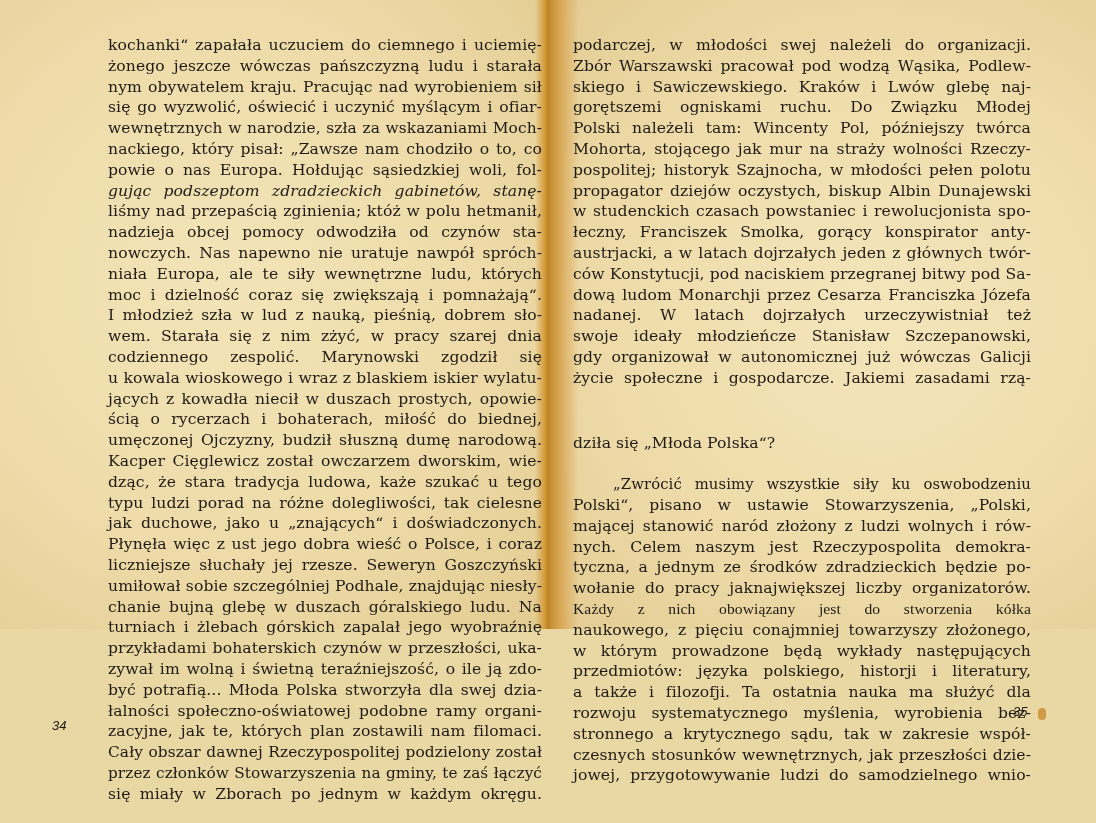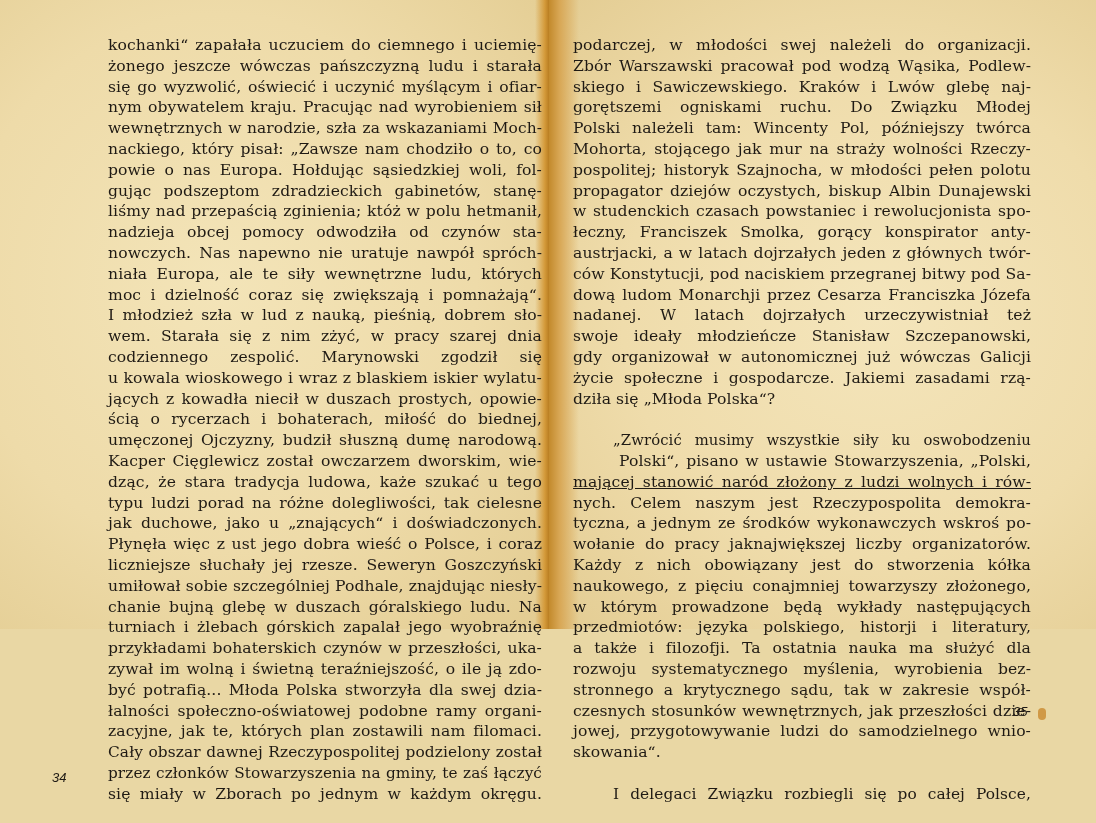--- a/index.html
+++ b/index.html
@@ -34,49 +34,49 @@
     position: absolute;
     font-size: 15.6px;
     line-height: 20.8px;
     color: #1f1a14;
     text-align: justify;
     letter-spacing: 0.1px;
   }
   .left-text { left: 108px; top: 35px; width: 434px; }
   .right-text { left: 24px; top: 35px; width: 458px; }
   .line { display: block; white-space: nowrap; text-align-last: justify; height: 20.8px; }
-  .line.last { text-align-last: left; }
+  .line.last { text-align-last: left; margin-top: 44px; }
   .line.indent { padding-left: 40px; }
   .gap { display: block; height: 20.8px; }
   .page-number {
     position: absolute; font-style: italic; font-size: 13px;
     color: #1f1a14; font-family: Liberation Sans, sans-serif;
   }
-  .pn-left { left: 52px; top: 770px; }
+  .pn-left { left: 52px; top: 718px; }
   .pn-right { left: 464px; top: 704px; }
   .stain {
     position: absolute; width: 8px; height: 12px; border-radius: 4px;
     background: #c9892e; opacity: 0.8;
   }
 </style>
 </head>
 <body>
 
 <div class="spread">
   <div class="page page-left">
     <div class="gutter-left"></div>
     <div class="text-block left-text" id="left-text">
         <span class="line" style="display: block;">kochanki“ zapałała uczuciem do ciemnego i uciemię-</span>
         <span class="line" style="display: block;">żonego jeszcze wówczas pańszczyzną ludu i starała</span>
+        <span class="line" style="display: block;">nym obywatelem kraju. Pracując nad wyrobieniem sił</span>
         <span class="line" style="display: block;">się go wyzwolić, oświecić i uczynić myślącym i ofiar-</span>
-        <span class="line" style="display: block;">nym obywatelem kraju. Pracując nad wyrobieniem sił</span>
         <span class="line" style="display: block; font-size: 15.4284px;">wewnętrznych w narodzie, szła za wskazaniami Moch-</span>
         <span class="line" style="display: block;">nackiego, który pisał: „Zawsze nam chodziło o to, co</span>
         <span class="line" style="display: block;">powie o nas Europa. Hołdując sąsiedzkiej woli, fol-</span>
-        <span class="line" style="display: block;">gując podszeptom zdradzieckich gabinetów, stanę-</span>
+        <span class="line" style="display: block; font-style: italic;">gując podszeptom zdradzieckich gabinetów, stanę-</span>
         <span class="line" style="display: block;">liśmy nad przepaścią zginienia; któż w polu hetmanił,</span>
         <span class="line" style="display: block;">nadzieja obcej pomocy odwodziła od czynów sta-</span>
         <span class="line" style="display: block;">nowczych. Nas napewno nie uratuje nawpół spróch-</span>
         <span class="line" style="display: block;">niała Europa, ale te siły wewnętrzne ludu, których</span>
         <span class="line" style="display: block;">moc i dzielność coraz się zwiększają i pomnażają“.</span>
         <span class="line" style="display: block;">I młodzież szła w lud z nauką, pieśnią, dobrem sło-</span>
         <span class="line" style="display: block;">wem. Starała się z nim zżyć, w pracy szarej dnia</span>
         <span class="line" style="display: block;">codziennego zespolić. Marynowski zgodził się</span>
         <span class="line" style="display: block;">u kowala wioskowego i wraz z blaskiem iskier wylatu-</span>
         <span class="line" style="display: block;">jących z kowadła niecił w duszach prostych, opowie-</span>
@@ -118,26 +118,26 @@
         <span class="line" style="display: block;">austrjacki, a w latach dojrzałych jeden z głównych twór-</span>
         <span class="line" style="display: block;">ców Konstytucji, pod naciskiem przegranej bitwy pod Sa-</span>
         <span class="line" style="display: block;">dową ludom Monarchji przez Cesarza Franciszka Józefa</span>
         <span class="line" style="display: block;">nadanej. W latach dojrzałych urzeczywistniał też</span>
         <span class="line" style="display: block;">swoje ideały młodzieńcze Stanisław Szczepanowski,</span>
         <span class="line" style="display: block;">gdy organizował w autonomicznej już wówczas Galicji</span>
         <span class="line" style="display: block;">życie społeczne i gospodarcze. Jakiemi zasadami rzą-</span>
         <span class="line last" style="display: block;">dziła się „Młoda Polska“?</span>
         <span class="gap"></span>
         <span class="line indent" style="display: block; font-size: 14.8217px;">„Zwrócić musimy wszystkie siły ku oswobodzeniu</span>
-        <span class="line" style="display: block; margin-left: 46px;">Polski“, pisano w ustawie Stowarzyszenia, „Polski,</span>
-        <span class="line" style="display: block; text-decoration: underline;">mającej stanowić naród złożony z ludzi wolnych i rów-</span>
+        <span class="line" style="display: block;">Polski“, pisano w ustawie Stowarzyszenia, „Polski,</span>
+        <span class="line" style="display: block;">mającej stanowić naród złożony z ludzi wolnych i rów-</span>
         <span class="line" style="display: block;">nych. Celem naszym jest Rzeczypospolita demokra-</span>
-        <span class="line" style="display: block;">tyczna, a jednym ze środków wykonawczych wskroś po-</span>
+        <span class="line" style="display: block;">tyczna, a jednym ze środków zdradzieckich będzie po-</span>
         <span class="line" style="display: block;">wołanie do pracy jaknajwiększej liczby organizatorów.</span>
-        <span class="line" style="display: block;">Każdy z nich obowiązany jest do stworzenia kółka</span>
+        <span class="line" style="display: block; font-family: Liberation Serif, serif;">Każdy z nich obowiązany jest do stworzenia kółka</span>
         <span class="line" style="display: block;">naukowego, z pięciu conajmniej towarzyszy złożonego,</span>
         <span class="line" style="display: block;">w którym prowadzone będą wykłady następujących</span>
         <span class="line" style="display: block;">przedmiotów: języka polskiego, historji i literatury,</span>
         <span class="line" style="display: block;">a także i filozofji. Ta ostatnia nauka ma służyć dla</span>
         <span class="line" style="display: block;">rozwoju systematycznego myślenia, wyrobienia bez-</span>
         <span class="line" style="display: block;">stronnego a krytycznego sądu, tak w zakresie współ-</span>
         <span class="line" style="display: block;">czesnych stosunków wewnętrznych, jak przeszłości dzie-</span>
         <span class="line" style="display: block;">jowej, przygotowywanie ludzi do samodzielnego wnio-</span>
         <span class="line last" style="display: block;">skowania“.</span>
         <span class="gap"></span>

